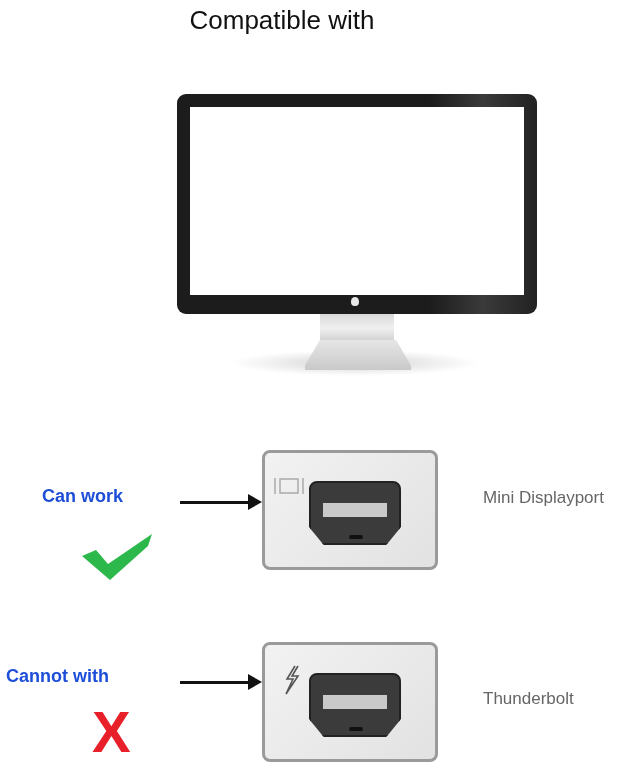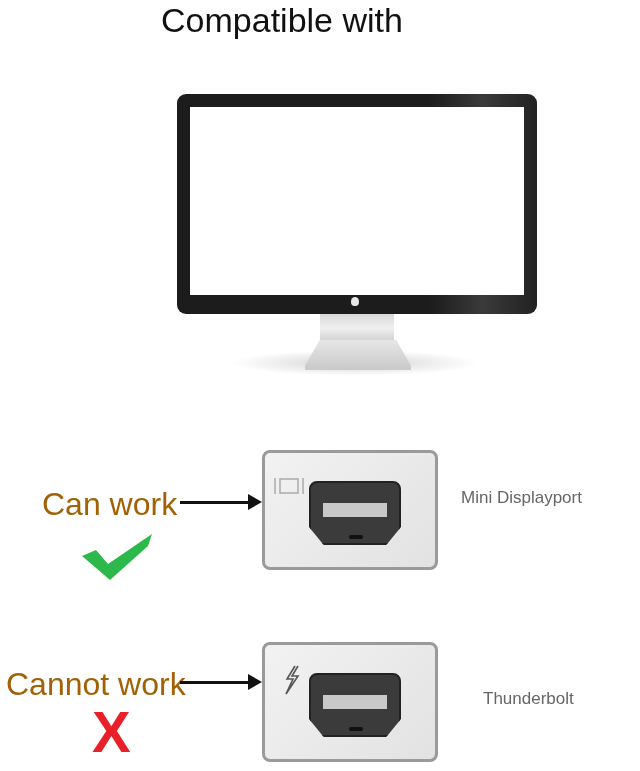--- a/index.html
+++ b/index.html
@@ -1,34 +1,34 @@
 <!DOCTYPE html>
 <html><head>
 <meta charset="utf-8">
 <style>
   html,body{margin:0;padding:0;background:#fff;}
   body{width:640px;height:771px;position:relative;overflow:hidden;font-family:"Liberation Sans",sans-serif;}
   .abs{position:absolute;}
-  .title{left:0;width:564px;top:0;text-align:center;font-size:34px;color:#111;line-height:40px;}
+  .title{left:0;width:564px;top:0;text-align:center;font-size:26px;color:#111;line-height:40px;}
   .monitor{left:177px;top:94px;width:360px;height:220px;background:#1a1a1a;border-radius:9px;
     background:linear-gradient(90deg,#1c1c1c 0%,#1c1c1c 70%,#3a3a3a 85%,#222 100%);}
   .screen{left:13px;top:13px;width:334px;height:188px;background:#fff;}
   .logo{left:174px;top:203px;width:8px;height:9px;background:#e8e8e8;border-radius:50% 50% 45% 45%;}
   .neck{left:320px;top:314px;width:74px;height:28px;background:linear-gradient(180deg,#d8d8d8,#f0f0f0 50%,#cfcfcf);}
   .base{left:305px;top:340px;width:106px;height:30px;background:linear-gradient(180deg,#e6e6e6,#c9c9c9);
     clip-path:polygon(14% 0,86% 0,100% 85%,100% 100%,0 100%,0 85%);}
   .shadow{left:230px;top:350px;width:250px;height:26px;border-radius:50%;
     background:radial-gradient(ellipse at center,rgba(0,0,0,.18),rgba(0,0,0,0) 70%);}
   .panel{width:176px;height:120px;border:3px solid #9a9a9a;border-radius:8px;background:#e9e9e9;
     background:linear-gradient(135deg,#f2f2f2,#e2e2e2);box-sizing:border-box;}
   .port{left:44px;top:28px;width:92px;height:64px;background:#3b3b3b;border:2px solid #222;border-radius:8px;
     clip-path:polygon(0 0,100% 0,100% 72%,84% 100%,16% 100%,0 72%);box-sizing:border-box;}
   .pin{left:12px;top:20px;width:64px;height:14px;background:#c9c9c9;}
   .notch{left:38px;top:52px;width:14px;height:4px;background:#111;border-radius:2px;}
-  .label-lg{font-size:32px;color:#a16207;font-weight:400;}
+  .label-lg{font-size:18px;color:#1d4ed8;font-weight:700;}
   .label-port{font-size:17px;color:#666;}
   .arrow-line{height:3px;background:#111;}
   .arrow-head{width:0;height:0;border-top:8px solid transparent;border-bottom:8px solid transparent;border-left:14px solid #111;}
 </style>
 </head>
 <body>
 
 <div class="abs title">Compatible with</div>
 
 <div class="abs shadow"></div>
@@ -50,23 +50,23 @@
   <svg class="abs" style="left:8px;top:24px;" width="32" height="18" viewBox="0 0 32 18">
     <line x1="2" y1="1" x2="2" y2="17" stroke="#aaa" stroke-width="1.5"></line>
     <rect x="7" y="2" width="18" height="14" fill="none" stroke="#aaa" stroke-width="1.5"></rect>
     <line x1="30" y1="1" x2="30" y2="17" stroke="#aaa" stroke-width="1.5"></line>
   </svg>
   <div class="abs port">
     <div class="abs pin"></div>
     <div class="abs notch"></div>
   </div>
 </div>
-<div class="abs label-port" style="left:461px;top:488px;">Mini Displayport</div>
+<div class="abs label-port" style="left:483px;top:488px;">Mini Displayport</div>
 
-<div class="abs label-lg" style="left:6px;top:666px;">Cannot work</div>
+<div class="abs label-lg" style="left:6px;top:666px;">Cannot with</div>
 <div class="abs arrow-line" style="left:180px;top:681px;width:72px;"></div>
 <div class="abs arrow-head" style="left:248px;top:674px;"></div>
 <div class="abs" style="left:92px;top:700px;font-size:58px;font-weight:bold;color:#e8202a;line-height:64px;">X</div>
 
 <div class="abs panel" style="left:262px;top:642px;">
   <svg class="abs" style="left:18px;top:20px;" width="18" height="30" viewBox="0 0 18 30">
     <path d="M12 1 L4 14 L10 14 L3 29 L15 11 L9 11 L15 1" fill="none" stroke="#555" stroke-width="1.6"></path>
   </svg>
   <div class="abs port">
     <div class="abs pin"></div>

